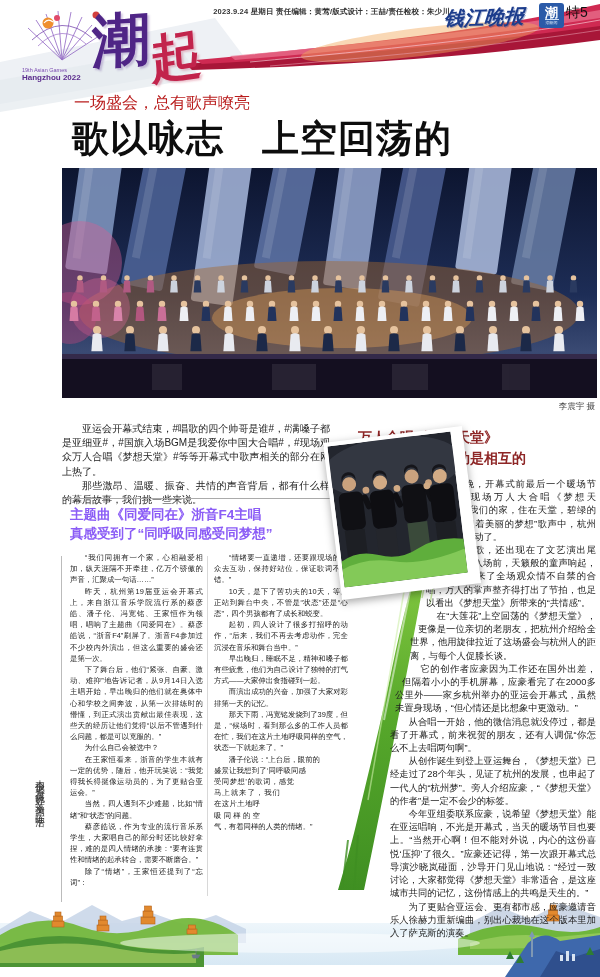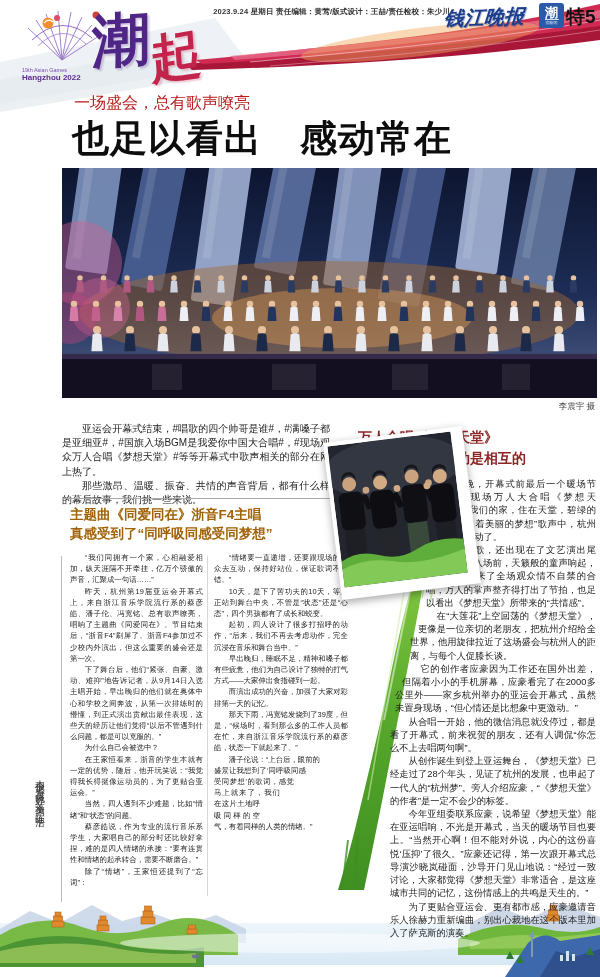--- a/index.html
+++ b/index.html
@@ -11,21 +11,21 @@
   #grayswoosh{left:0;top:0;z-index:0;}
   .dateline{left:198px;top:7px;width:252px;font-size:7.5px;font-weight:bold;color:#333;
             text-align:right;letter-spacing:.2px;z-index:3;}
   .masthead{left:444px;top:4px;width:92px;font-size:20px;font-weight:bold;font-style:italic;
             color:#1c3c8c;transform:skew(-6deg) rotate(-2deg);z-index:3;
             text-shadow:1px 1px 0 rgba(28,60,140,.35);}
   .chao-badge{left:539px;top:3px;width:25px;height:25px;background:#2a5aa8;border-radius:3px;
             display:flex;flex-direction:column;align-items:center;justify-content:center;z-index:3;}
   .chao-badge .b1{color:#fff;font-size:13px;font-weight:bold;line-height:13px;}
   .chao-badge .b2{color:#cfe0f5;font-size:4px;line-height:5px;border-top:.5px solid #cfe0f5;padding:0 1px;}
-  .pagenum{left:566px;top:4px;font-size:19px;font-weight:bold;color:#111;z-index:3;}
+  .pagenum{left:566px;top:4px;font-size:14px;font-weight:normal;color:#111;z-index:3;}
   .emblem{left:22px;top:10px;width:90px;z-index:3;}
   .emblem .t1{font-size:5.5px;color:#7a4bb0;margin-top:1px;}
   .emblem .t2{font-size:8px;font-weight:bold;color:#5b2c8d;}
   .chaoqi{left:92px;top:0;width:140px;height:90px;z-index:3;}
   .chaoqi .c1{position:absolute;left:0;top:2px;font-size:58px;font-weight:900;color:#4f2586;
               transform:rotate(-4deg) skew(-4deg);text-shadow:2px 2px 2px rgba(79,37,134,.25);}
   .chaoqi .c2{position:absolute;left:58px;top:22px;font-size:52px;font-weight:900;color:#c2244c;
               transform:rotate(-10deg) skew(-6deg);text-shadow:2px 2px 2px rgba(194,36,76,.25);}
   
   .kicker{left:74px;top:93px;font-size:16px;font-weight:normal;color:#b91c1c;z-index:3;}
@@ -33,21 +33,21 @@
   
   .main-photo{left:62px;top:168px;width:535px;height:230px;z-index:2;}
   .photo-credit{left:300px;top:401px;width:295px;text-align:right;font-size:8.5px;color:#444;z-index:2;}
   
   .intro{left:62px;top:422px;width:268px;font-size:10px;line-height:14.2px;color:#222;
          text-align:justify;z-index:2;}
   .intro p{margin:0;text-indent:2em;}
   .rule-h{left:62px;top:498px;width:268px;height:0;border-top:1px solid #aaa;z-index:2;}
   
   .l-head{left:70px;top:505px;width:280px;font-size:13.5px;line-height:19px;font-weight:bold;
-          color:#a16207;z-index:2;}
+          color:#8b5cf6;z-index:2;}
   .cols{left:70px;top:552px;width:278px;height:350px;overflow:hidden;z-index:2;}
   .col1{position:absolute;left:0;top:0;width:133px;height:350px;overflow:hidden;}
   .col2{position:absolute;left:144px;top:0;width:134px;height:350px;overflow:hidden;}
   .cols p{margin:0;text-indent:2em;font-size:7.4px;line-height:11.2px;text-align:justify;color:#222;}
   .vrule-a{left:61px;top:556px;height:346px;border-left:1px solid #bbb;z-index:2;}
   .vrule-b{left:207px;top:556px;height:340px;border-left:1px solid #d8d8d8;z-index:2;}
   .byline-v{left:33px;top:772px;height:134px;writing-mode:vertical-rl;font-size:9.5px;
             letter-spacing:2px;color:#333;z-index:2;}
   .stair-r{float:right;clear:right;height:11.2px;}
   
@@ -113,21 +113,21 @@
 
   <div class="abs dateline">2023.9.24 星期日 责任编辑：黄莺/版式设计：王喆/责任检校：朱少川</div>
   <div class="abs masthead">钱江晚报</div>
   <div class="abs chao-badge">
     <span class="b1">潮</span>
     <span class="b2">潮新闻</span>
   </div>
   <div class="abs pagenum">特5</div>
 
   <div class="abs kicker">一场盛会，总有歌声嘹亮</div>
-  <div class="abs title">也足以看出　感动常在</div>
+  <div class="abs title">歌以咏志　上空回荡的</div>
 
   <svg class="abs main-photo" viewBox="0 0 535 230" preserveAspectRatio="none">
     <defs>
       <linearGradient id="bgG" x1="0" y1="0" x2="0" y2="1">
         <stop offset="0" stop-color="#0d1530"></stop>
           <stop offset=".55" stop-color="#1d2d56"></stop>
         <stop offset=".8" stop-color="#3a4a73"></stop>
           <stop offset="1" stop-color="#2a2040"></stop>
       </linearGradient>
     </defs>
@@ -319,36 +319,36 @@
     <div>主题曲《同爱同在》浙音F4主唱</div>
     <div>真感受到了“同呼吸同感受同梦想”</div>
   </div>
   <div class="abs vrule-a"></div>
   <div class="abs vrule-b"></div>
   <div class="abs byline-v">本报记者 何晓婷 蒋文俐 陈宇浩</div>
 
   <div class="abs cols">
     <div class="col1">
       <p>“我们同拥有一个家，心相融爱相加，纵天涯隔不开牵挂，亿万个骄傲的声音，汇聚成一句话……”</p>
-      <p>昨天，杭州第19届亚运会开幕式上，来自浙江音乐学院流行系的蔡彦皓、潘子伦、冯宽铭、总有歌声嘹亮，唱响了主题曲《同爱同在》。节目结束后，“浙音F4”刷屏了。浙音F4参加过不少校内外演出，但这么重要的盛会还是第一次。</p>
+      <p>昨天，杭州第19届亚运会开幕式上，来自浙江音乐学院流行系的蔡彦皓、潘子伦、冯宽铭、王家恒作为领唱，唱响了主题曲《同爱同在》。蔡彦皓说，“浙音F4”刷屏了。浙音F4参加过不少校内外演出，但这么重要的盛会还是第一次。</p>
       <p>下了舞台后，他们“紧张、自豪、激动、难抑”地告诉记者，从9月14日入选主唱开始，早出晚归的他们就在奥体中心和学校之间奔波，从第一次排练时的懵懂，到正式演出贡献出最佳表现，这些天的经历让他们觉得“以后不管遇到什么问题，都是可以克服的。”</p>
       <p>为什么自己会被选中？</p>
       <p>在王家恒看来，浙音的学生本就有一定的优势，随后，他开玩笑说：“我觉得我长得挺像运动员的，为了更贴合亚运会。”</p>
       <p>当然，四人遇到不少难题，比如“情绪”和“状态”的问题。</p>
       <p>蔡彦皓说，作为专业的流行音乐系学生，大家唱自己的部分时还比较好拿捏，难的是四人情绪的承接：“要有连贯性和情绪的起承转合，需要不断磨合。”</p>
       <p>除了“情绪”，王家恒还提到了“忘词”：</p>
     </div>
     <div class="col2">
       <div class="stair-r" style="width:0"></div>
       <p>“情绪要一直递增，还要跟现场的观众去互动，保持好站位，保证歌词不出错。”</p>
       <p>10天，是下了苦功夫的10天，等真正站到舞台中央，不管是“状态”还是“心态”，四个男孩都有了成长和蜕变。</p>
       <p>起初，四人设计了很多打招呼的动作，“后来，我们不再去考虑动作，完全沉浸在音乐和舞台当中。”</p>
       <p>早出晚归，睡眠不足，精神和嗓子都有些疲惫，他们为自己设计了独特的打气方式——大家伸出食指碰到一起。</p>
       <p>而演出成功的兴奋，加强了大家对彩排第一天的记忆。</p>
-      <p>那天下雨，冯宽铭发烧到了39度，但是，“候场时，看到那么多的工作人员都在忙，来自浙江音乐学院流行系的蔡彦皓，状态一下就起来了。”</p>
+      <p>那天下雨，冯宽铭发烧到了39度，但是，“候场时，看到那么多的工作人员都在忙，我们在这片土地呼吸同样的空气，状态一下就起来了。”</p>
       <div class="stair-r" style="width:14px"></div>
         <div class="stair-r" style="width:28px"></div>
       <div class="stair-r" style="width:42px"></div>
         <div class="stair-r" style="width:54px"></div>
       <div class="stair-r" style="width:68px"></div>
         <div class="stair-r" style="width:88px"></div>
       <p>潘子伦说：“上台后，眼前的盛景让我想到了‘同呼吸同感受同梦想’的歌词，感觉马上就来了，我们在这片土地呼吸同样的空气，有着同样的人类的情绪。”</p>
     </div>
   </div>
 

